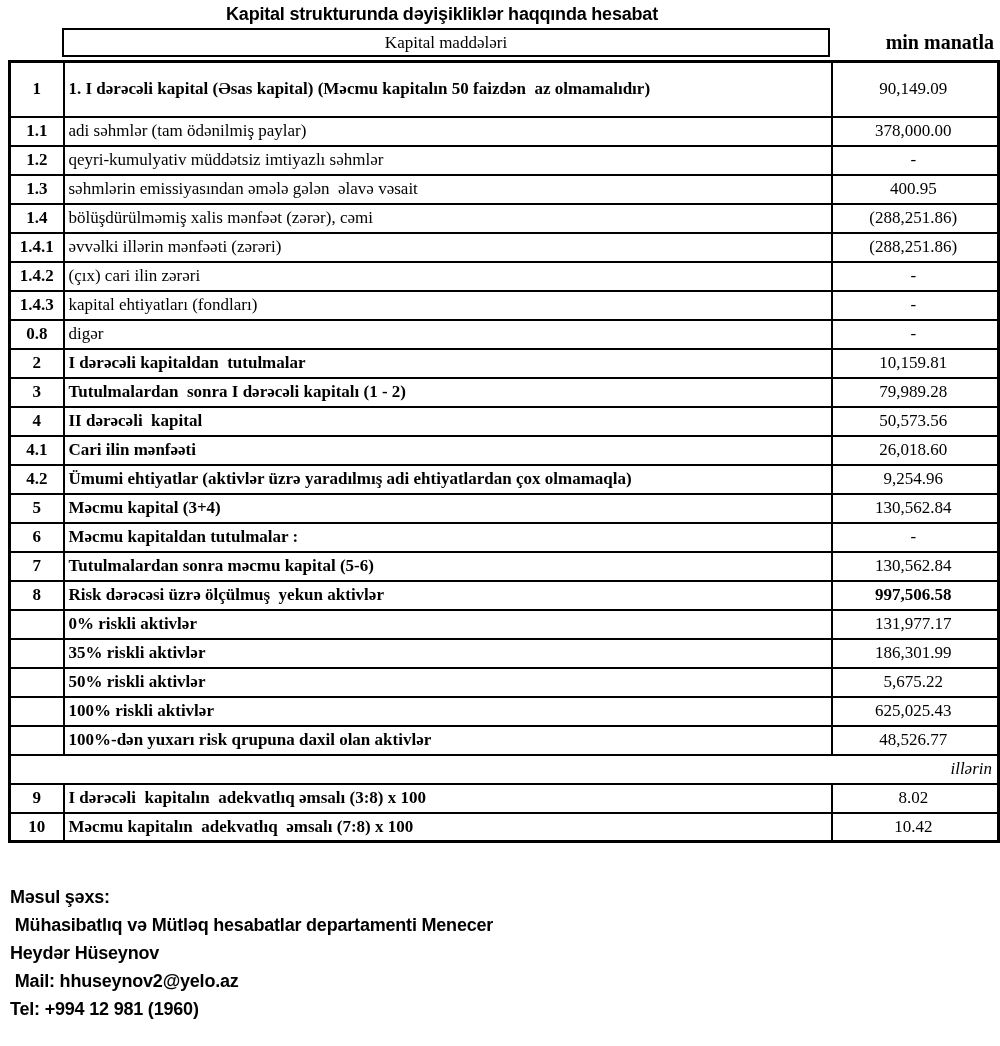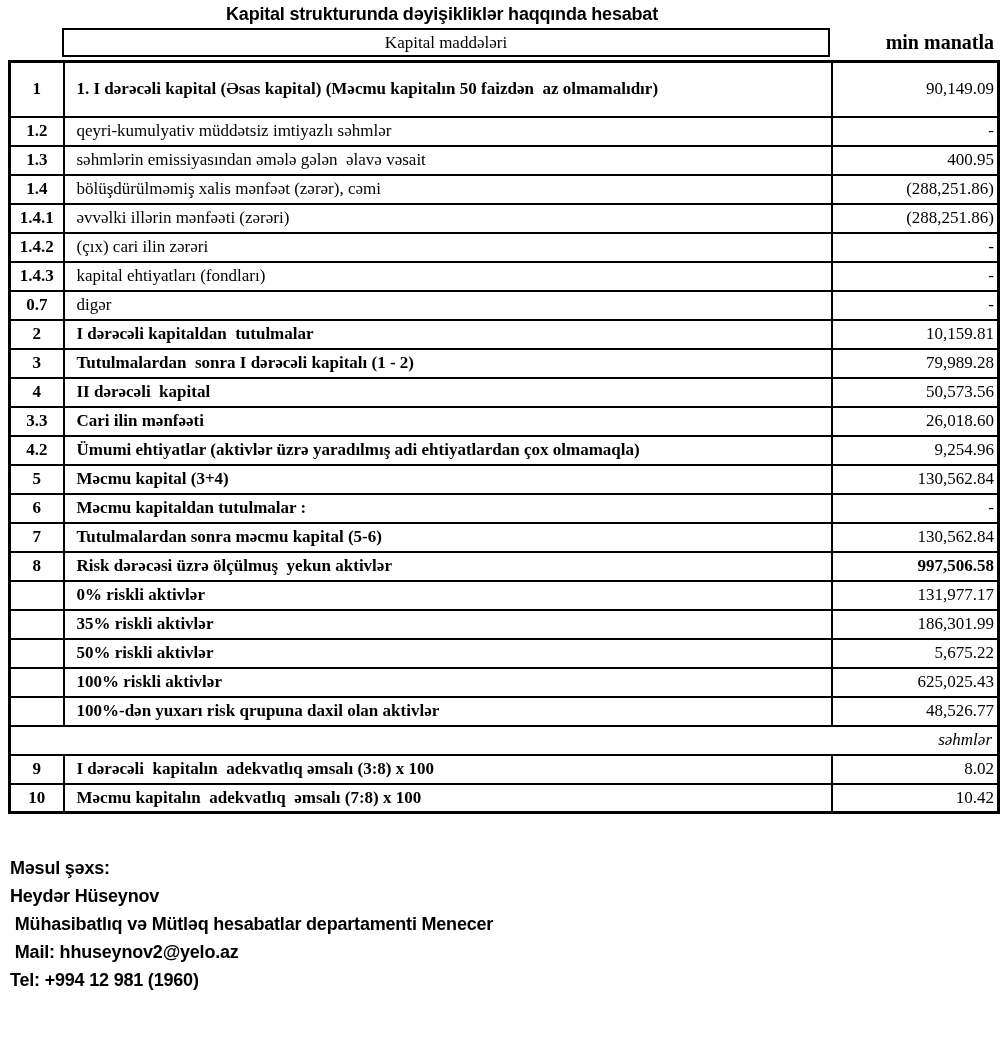--- a/index.html
+++ b/index.html
@@ -58,25 +58,25 @@
     vertical-align: middle;
     overflow: hidden;
   }
   table.capital tr.tall td { height: 55px; }
   td.num {
     text-align: center;
     font-weight: 700;
     font-size: 15px;
   }
   td.label {
-    padding-left: 12px;
+    padding-left: 4px;
     white-space: pre-wrap;
   }
   td.value {
-    text-align: right;
+    text-align: center;
     padding-right: 3px;
   }
   .b { font-weight: 700; }
   td.spanner {
     text-align: right;
     font-style: italic;
     font-size: 16px;
     padding-right: 5px;
     height: 27px;
   }
@@ -112,20 +112,25 @@
           <col class="c-label">
           <col class="c-value">
       </colgroup>
       <tbody id="table-body">
   <tr class="tall">
     <td class="num">1</td>
     <td class="label b">1. I dərəcəli kapital (Əsas kapital) (Məcmu kapitalın 50 faizdən  az olmamalıdır)</td>
     <td class="value">90,149.09</td>
   </tr>
 
+  <tr>
+    <td class="num">1.1</td>
+    <td class="label">adi səhmlər (tam ödənilmiş paylar)</td>
+    <td class="value">378,000.00</td>
+  </tr>
 
   <tr>
     <td class="num">1.2</td>
     <td class="label">qeyri-kumulyativ müddətsiz imtiyazlı səhmlər</td>
     <td class="value">-</td>
   </tr>
 
   <tr>
     <td class="num">1.3</td>
     <td class="label">səhmlərin emissiyasından əmələ gələn  əlavə vəsait</td>
@@ -150,21 +155,21 @@
     <td class="value">-</td>
   </tr>
 
   <tr>
     <td class="num">1.4.3</td>
     <td class="label">kapital ehtiyatları (fondları)</td>
     <td class="value">-</td>
   </tr>
 
   <tr>
-    <td class="num">0.7</td>
+    <td class="num">0.8</td>
     <td class="label">digər</td>
     <td class="value">-</td>
   </tr>
 
   <tr>
     <td class="num">2</td>
     <td class="label b">I dərəcəli kapitaldan  tutulmalar</td>
     <td class="value">10,159.81</td>
   </tr>
 
@@ -174,21 +179,21 @@
     <td class="value">79,989.28</td>
   </tr>
 
   <tr>
     <td class="num">4</td>
     <td class="label b">II dərəcəli  kapital</td>
     <td class="value">50,573.56</td>
   </tr>
 
   <tr>
-    <td class="num">3.3</td>
+    <td class="num">4.1</td>
     <td class="label b">Cari ilin mənfəəti</td>
     <td class="value">26,018.60</td>
   </tr>
 
   <tr>
     <td class="num">4.2</td>
     <td class="label b">Ümumi ehtiyatlar (aktivlər üzrə yaradılmış adi ehtiyatlardan çox olmamaqla)</td>
     <td class="value">9,254.96</td>
   </tr>
 
@@ -241,39 +246,39 @@
     <td class="value">625,025.43</td>
   </tr>
 
   <tr>
     <td class="num"></td>
     <td class="label b">100%-dən yuxarı risk qrupuna daxil olan aktivlər</td>
     <td class="value">48,526.77</td>
   </tr>
 
   <tr>
-    <td class="spanner" colspan="3">səhmlər</td>
+    <td class="spanner" colspan="3">illərin</td>
   </tr>
 
   <tr>
     <td class="num">9</td>
     <td class="label b">I dərəcəli  kapitalın  adekvatlıq əmsalı (3:8) x 100</td>
     <td class="value">8.02</td>
   </tr>
 
   <tr>
     <td class="num">10</td>
     <td class="label b">Məcmu kapitalın  adekvatlıq  əmsalı (7:8) x 100</td>
     <td class="value">10.42</td>
   </tr>
 </tbody>
     </table>
   </div>
 
   <div class="footer">
     <div class="footer-line">Məsul şəxs:</div>
+    <div class="footer-line"> Mühasibatlıq və Mütləq hesabatlar departamenti Menecer</div>
     <div class="footer-line">Heydər Hüseynov</div>
-    <div class="footer-line"> Mühasibatlıq və Mütləq hesabatlar departamenti Menecer</div>
     <div class="footer-line"> Mail: hhuseynov2@yelo.az</div>
     <div class="footer-line">Tel: +994 12 981 (1960)</div>
   </div>
 
 </div>
 
 </body></html>

